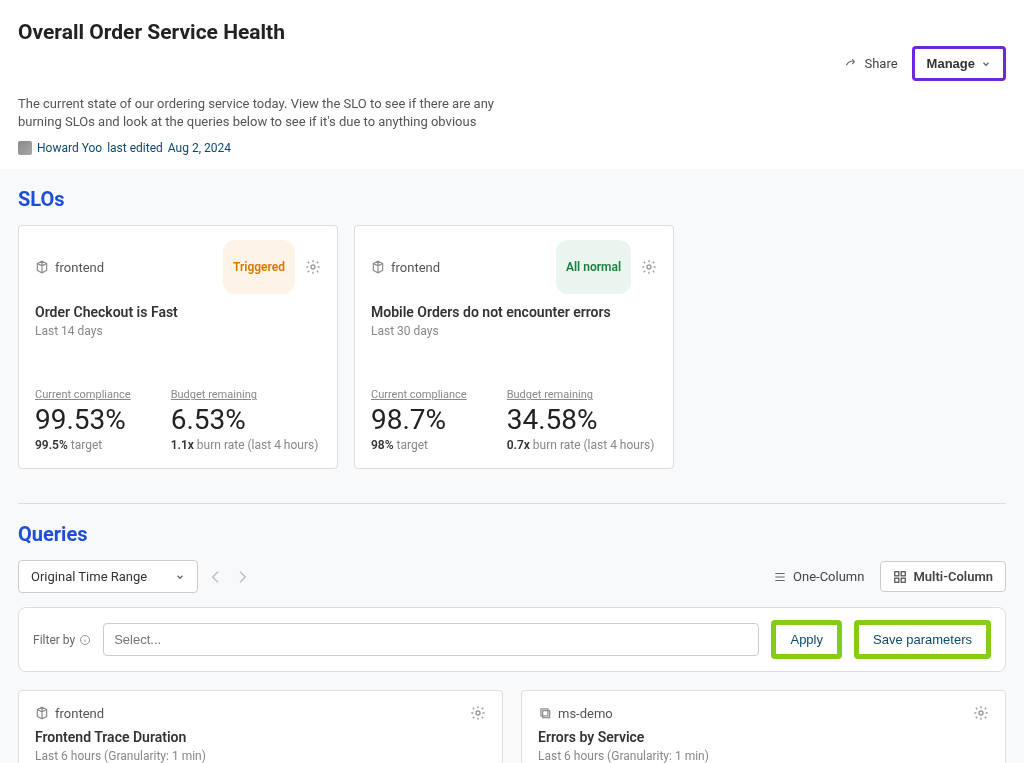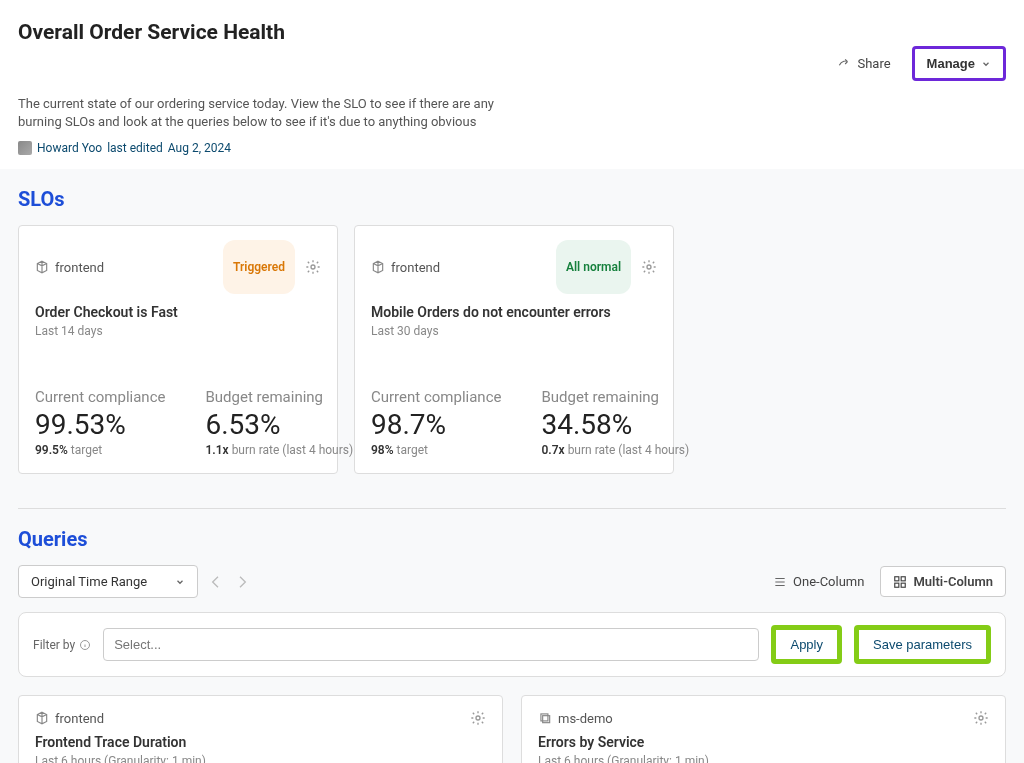--- a/index.html
+++ b/index.html
@@ -1,41 +1,41 @@
 <!DOCTYPE html>
 <html><head>
 <meta charset="utf-8">
 <style>
   * { box-sizing: border-box; margin: 0; padding: 0; }
   body { font-family: -apple-system, BlinkMacSystemFont, "Segoe UI", Roboto, sans-serif; background: #f8f9fa; color: #333; width: 1024px; }
   .top-section { background: #fff; padding: 20px 18px 14px 18px; }
   .header-row { display: flex; justify-content: space-between; align-items: flex-start; }
   .title { font-size: 21px; font-weight: 700; color: #222; }
-  .header-actions { display: flex; align-items: center; gap: 21px; margin-top: 26px; }
+  .header-actions { display: flex; align-items: center; gap: 14px; margin-top: 26px; }
   .share-btn { display: flex; align-items: center; gap: 6px; font-size: 13px; color: #444; cursor: pointer; }
   .manage-btn { display: flex; align-items: center; gap: 6px; font-size: 13px; color: #333; border: 3px solid #6d28d9; border-radius: 4px; padding: 7px 12px; background: #fff; cursor: pointer; font-weight:600; }
   .description { font-size: 13px; color: #555; margin-top: 14px; max-width: 480px; line-height: 1.4; }
   .meta-row { display: flex; align-items: center; gap: 5px; margin-top: 10px; font-size: 12px; color: #0c4a6e; }
   .avatar { width: 14px; height: 14px; background: linear-gradient(135deg,#888,#aaa); border-radius: 2px; display:inline-block; }
 
   .section { padding: 18px; }
   .section-title { font-size: 20px; color: #1d4ed8; margin-bottom: 14px; font-weight: bold; }
 
   .slo-cards { display: flex; gap: 16px; padding-bottom: 20px; margin-bottom: 14px; }
   .card { background: #fff; border: 1px solid #ddd; border-radius: 4px; width: 320px; padding: 14px 16px 16px 16px; }
   .card-head { display: flex; align-items: center; justify-content: space-between; margin-bottom: 10px; }
   .card-head-left { display: flex; align-items: center; gap: 6px; font-size: 13px; color: #555; }
   .status-badge { font-size: 12px; padding: 20px 10px; border-radius: 12px; font-weight:600; }
   .status-triggered { color: #d97706; background: #fef3e7; }
   .status-normal { color: #16803d; background: #eaf5ef; }
   .gear { color: #888; cursor:pointer; }
   .card-title { font-size: 14px; font-weight: 600; color: #333; margin-bottom: 4px; }
   .card-sub { font-size: 12px; color: #888; margin-bottom: 50px; }
   .metrics-row { display: flex; gap: 40px; }
-  .metric-label { font-size: 15px; color: #888; margin-bottom: 2px; white-space:nowrap; }
+  .metric-label { font-size: 11px; color: #888; margin-bottom: 2px; white-space:nowrap;text-decoration:underline; }
   .metric-value { font-size: 28px; font-weight: 400; color: #222; margin-bottom: 2px; }
   .metric-sub { font-size: 12px; color: #888; white-space:nowrap; }
   .metric-sub b { color:#333; font-weight:600; }
 
   .divider-line { border-top:1px solid #ddd; margin: 0 18px; }
 
   .queries-bar { display:flex; justify-content: space-between; align-items:center; margin-bottom:14px;}
   .queries-left { display:flex; align-items:center; gap:10px; }
   .time-range-dd { display:flex; align-items:center; justify-content:space-between; border:1px solid #ccc; border-radius:4px; padding:8px 12px; background:#fff; font-size:13px; width:180px; cursor:pointer; }
   .nav-arrow { color:#bbb; cursor:pointer; }

